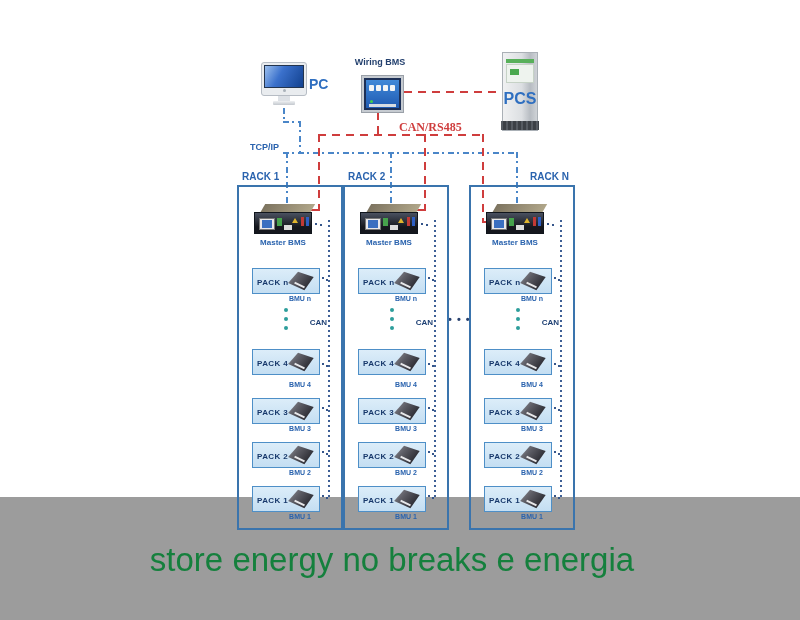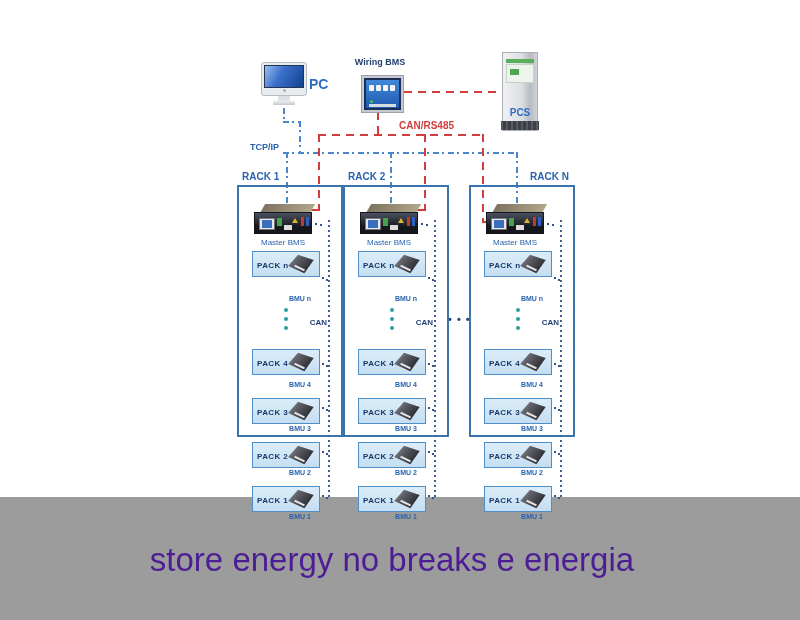--- a/index.html
+++ b/index.html
@@ -4,31 +4,31 @@
 <style>
   html,body{margin:0;padding:0;background:#fff;}
   .stage{position:relative;width:800px;height:620px;background:#ffffff;overflow:hidden;
          font-family:"Liberation Sans",sans-serif;}
 
   
   .title{position:absolute;left:0;right:0;top:4px;text-align:center;font-size:19px;
          font-weight:bold;color:#2878d2;letter-spacing:0.2px;}
   .grayband{position:absolute;left:0;top:497px;width:800px;height:123px;background:#9c9c9c;}
   .caption{position:absolute;left:0;right:16px;top:541px;text-align:center;font-size:33px;
-           color:#4c1d95;}
+           color:#15803d;}
 
   
   .wire{position:absolute;}
   .rh{height:2px;background:repeating-linear-gradient(90deg,#cf3d3d 0 8px,transparent 8px 14px);}
   .rv{width:2px;background:repeating-linear-gradient(180deg,#cf3d3d 0 8px,transparent 8px 14px);}
   .bh{height:2px;background:repeating-linear-gradient(90deg,#4a86c8 0 6px,transparent 6px 9px,#4a86c8 9px 11px,transparent 11px 15px);}
   .bv{width:2px;background:repeating-linear-gradient(180deg,#4a86c8 0 6px,transparent 6px 9px,#4a86c8 9px 11px,transparent 11px 15px);}
 
   .lbl-tcpip{position:absolute;left:250px;top:142px;font-size:9px;font-weight:bold;color:#2a63ae;}
-  .lbl-can485{position:absolute;left:399px;top:120px;font-size:10px;font-weight:bold;color:#cf3d3d;}
+  .lbl-can485{position:absolute;left:399px;top:120px;font-size:12px;font-weight:bold;color:#cf3d3d;font-family:Liberation Serif, serif;}
 
   
   .pc{position:absolute;left:261px;top:62px;width:46px;}
   .pc-mon{width:46px;height:34px;background:#e9ecef;border:1px solid #b6bcc4;border-radius:3px;
           padding:2px 2px 0;box-sizing:border-box;}
   .pc-scr{height:23px;background:linear-gradient(120deg,#9cc0ee 0%,#3b71cc 40%,#12418f 100%);
           border:1px solid #23344d;box-sizing:border-box;}
   .pc-chin{height:5px;position:relative;}
   .pc-chin::after{content:"";position:absolute;left:50%;top:1px;width:3px;height:3px;
           margin-left:-1px;border-radius:50%;background:#aab2ba;}
@@ -48,56 +48,56 @@
   .stack-dot{position:absolute;left:4px;bottom:5px;width:3px;height:3px;border-radius:50%;background:#3fd04a;}
   .stack-bar{position:absolute;left:3px;right:3px;bottom:1px;height:3px;background:#d7dce2;}
 
   
   .pcs{position:absolute;left:502px;top:52px;width:36px;height:79px;
        background:linear-gradient(90deg,#f0f1f2 0%,#dcdfe2 55%,#b7bcc2 80%,#cfd3d7 100%);
        border:1px solid #aab0b6;box-sizing:border-box;}
   .pcs-strip{margin:6px 3px 0;height:4px;background:#58b05a;}
   .pcs-scr{margin:1px 3px 0;height:17px;background:#eef3ee;border:1px solid #c6d2c6;position:relative;}
   .pcs-scr::after{content:"";position:absolute;left:3px;top:4px;width:9px;height:6px;background:#4aa84f;}
-  .pcs-label{margin-top:24px;text-align:center;font-size:10px;font-weight:bold;color:#2f6fc0;}
+  .pcs-label{margin-top:7px;text-align:center;font-size:16px;font-weight:bold;color:#2f6fc0;}
   .pcs-base{position:absolute;left:-2px;bottom:0;width:38px;height:9px;background:#3c4046;
        background-image:repeating-linear-gradient(90deg,#565b62 0 2px,transparent 2px 5px);}
 
   
-  .rack{position:absolute;top:185px;width:106px;height:252px;border:2px solid #3a74ad;box-sizing:border-box;}
+  .rack{position:absolute;top:185px;width:106px;height:345px;border:2px solid #3a74ad;box-sizing:border-box;}
   .rack1{left:237px;}.rack2{left:343px;}.rackn{left:469px;padding-left:7px;}
   .rack-label{position:absolute;top:-16px;left:3px;font-size:10px;font-weight:bold;color:#2a63ae;}
   .rackn .rack-label{left:auto;right:4px;}
 
   .master{position:absolute;left:15px;top:17px;width:58px;height:32px;}
   .m-top{position:absolute;left:6px;top:0;width:50px;height:9px;
          background:linear-gradient(90deg,#7d7460,#b0a689);transform:skewX(-30deg);transform-origin:bottom left;}
   .m-front{position:absolute;left:0;top:8px;width:58px;height:22px;box-sizing:border-box;
          background:linear-gradient(#4a5160,#15171d 70%);border:1px solid #10151c;}
   .m-screen{position:absolute;left:4px;top:5px;width:14px;height:10px;background:#e8e8ea;border:1px solid #777;}
   .m-screen::after{content:"";position:absolute;left:2px;top:1px;right:2px;bottom:1px;background:#3a6fc0;}
   .m-green{position:absolute;left:22px;top:5px;width:5px;height:8px;background:#46a24c;}
   .m-tag{position:absolute;left:29px;top:12px;width:8px;height:5px;background:#dcdcdc;}
   .m-warn{position:absolute;right:13px;top:5px;width:6px;height:5px;background:#e0b52e;
          clip-path:polygon(50% 0,100% 100%,0 100%);}
   .m-red{position:absolute;right:7px;top:4px;width:3px;height:9px;background:#c23a35;}
   .m-blu{position:absolute;right:2px;top:4px;width:3px;height:9px;background:#2e5fc4;}
   .master-label{position:absolute;left:7px;top:51px;width:74px;text-align:center;font-size:8px;
-         font-weight:normal;color:#2a63ae;}
+         font-weight:bold;color:#2a63ae;}
 
   .pack{position:absolute;left:13px;width:68px;height:26px;background:linear-gradient(#dcedf9,#c4def2);
         border:1px solid #4e8fc7;box-sizing:border-box;}
   .pack-label{position:absolute;left:4px;top:9px;font-size:8px;font-weight:bold;color:#17386b;letter-spacing:0.4px;}
   .batt{position:absolute;right:3px;top:2px;width:29px;height:20px;}
   .batt::before{content:"";position:absolute;left:0;top:0;width:100%;height:100%;
         background:linear-gradient(130deg,#9a9aa2 0%,#5e5e66 35%,#2c2c33 75%,#15151a 100%);
         clip-path:polygon(38% 4%,92% 30%,60% 96%,4% 60%);}
   .batt::after{content:"";position:absolute;left:24%;top:64%;width:38%;height:11%;
         background:#e8e8ea;transform:rotate(26deg);}
-  .pt0{top:64px}.pt1{top:162px}.pt2{top:211px}.pt3{top:255px}.pt4{top:299px}
+  .pt0{top:81px}.pt1{top:162px}.pt2{top:211px}.pt3{top:255px}.pt4{top:299px}
 
   .bmu{position:absolute;left:34px;width:54px;text-align:center;font-size:7px;font-weight:bold;color:#2a63ae;}
   .bt0{top:108px}.bt1{top:194px}.bt2{top:238px}.bt3{top:282px}.bt4{top:326px}
 
   .vdots{position:absolute;left:45px;top:121px;}
   .vdots i{display:block;width:4px;height:4px;border-radius:50%;background:#2d9e9b;margin:0 0 5px 0;}
   .can-lbl{position:absolute;left:62px;top:131px;width:26px;text-align:right;font-size:8px;
         font-weight:bold;color:#1d3f73;}
   .canbus{position:absolute;left:89px;top:33px;width:2px;height:280px;
         background:repeating-linear-gradient(180deg,#3d5f95 0 2px,transparent 2px 5px);}

